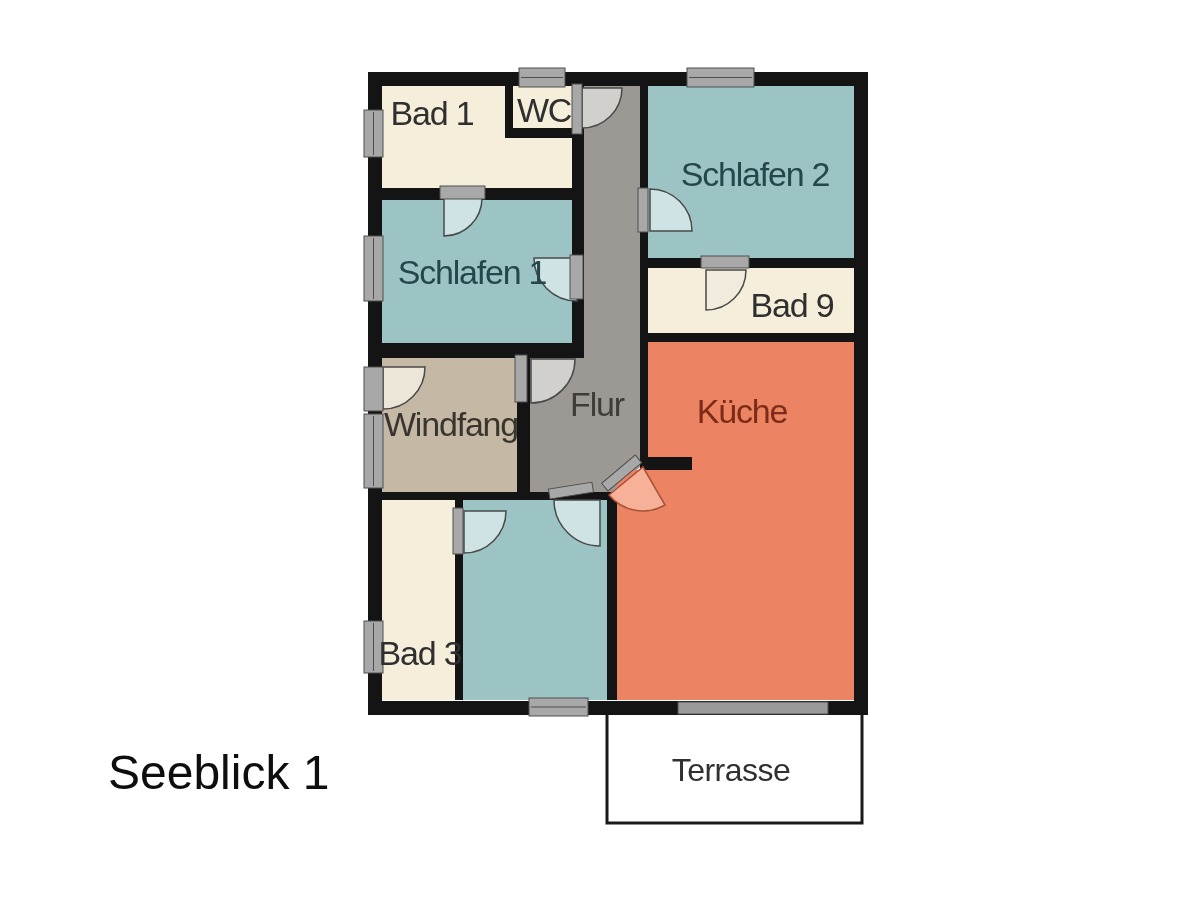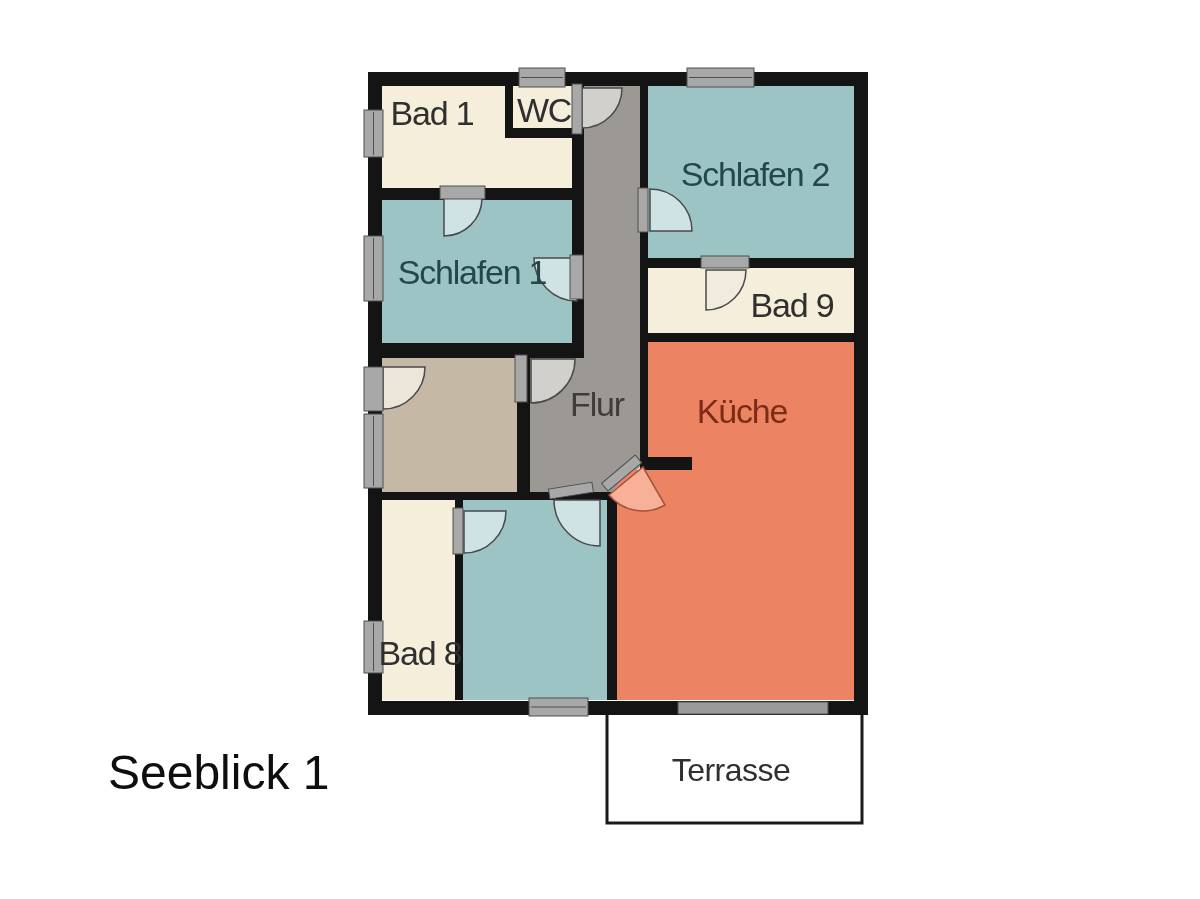--- a/index.html
+++ b/index.html
@@ -125,20 +125,21 @@
       <rect x="0" y="-10" width="44" height="10" transform="translate(550,499) rotate(-9)"></rect>
       <rect x="0" y="-10" width="44" height="10" transform="translate(608,491) rotate(-40)"></rect>
     </g>
   </svg>
 
   <div class="room-label lbl-bath" style="left:432px;top:113px">Bad 1</div>
   <div class="room-label lbl-bath" style="left:544px;top:110px">WC</div>
   <div class="room-label lbl-bed" style="left:755px;top:174px">Schlafen 2</div>
   <div class="room-label lbl-bed" style="left:472px;top:272px">Schlafen 1</div>
   <div class="room-label lbl-bath" style="left:792px;top:305px">Bad 9</div>
+  <div class="room-label lbl-vest" style="left:451px;top:424px">Windfang</div>
   <div class="room-label lbl-hall" style="left:578px;top:404px">Flur</div>
   <div class="room-label lbl-living" style="left:742px;top:411px">Küche</div>
-  <div class="room-label lbl-bath" style="left:420px;top:653px">Bad 8</div>
+  <div class="room-label lbl-bath" style="left:420px;top:653px">Bad 3</div>
   <div class="room-label lbl-terrace" style="left:731px;top:770px">Terrasse</div>
 
   <div class="plan-title">Seeblick 1</div>
 
 </div>
 
 </body></html>

